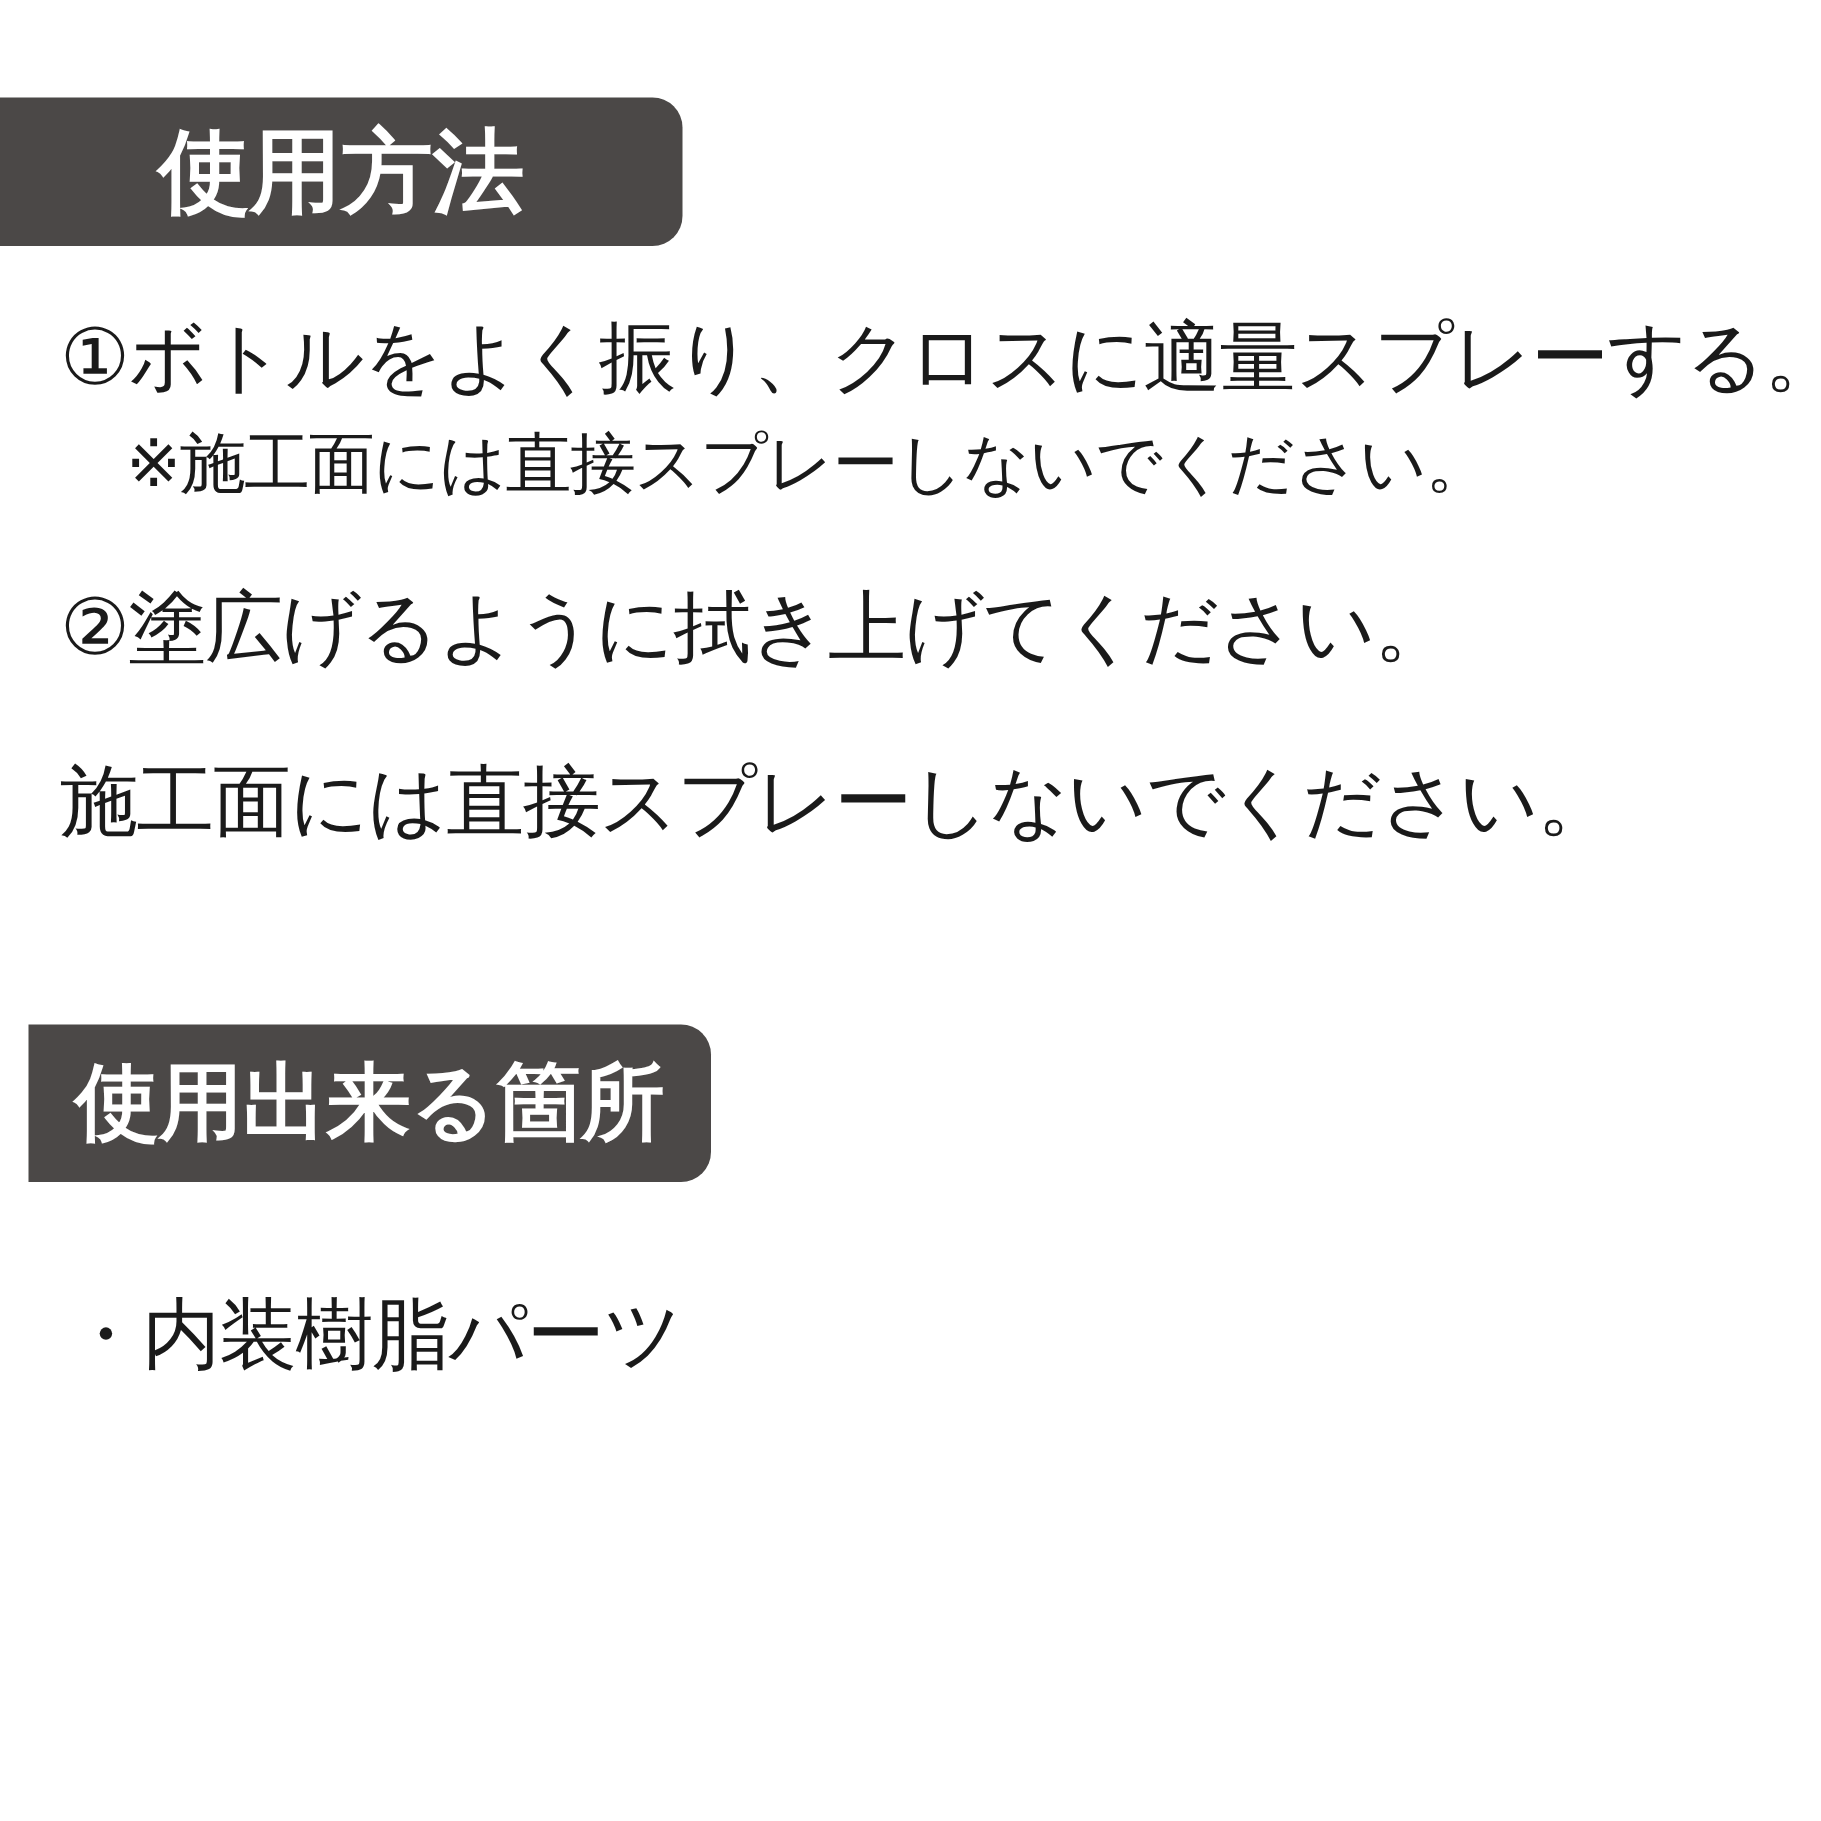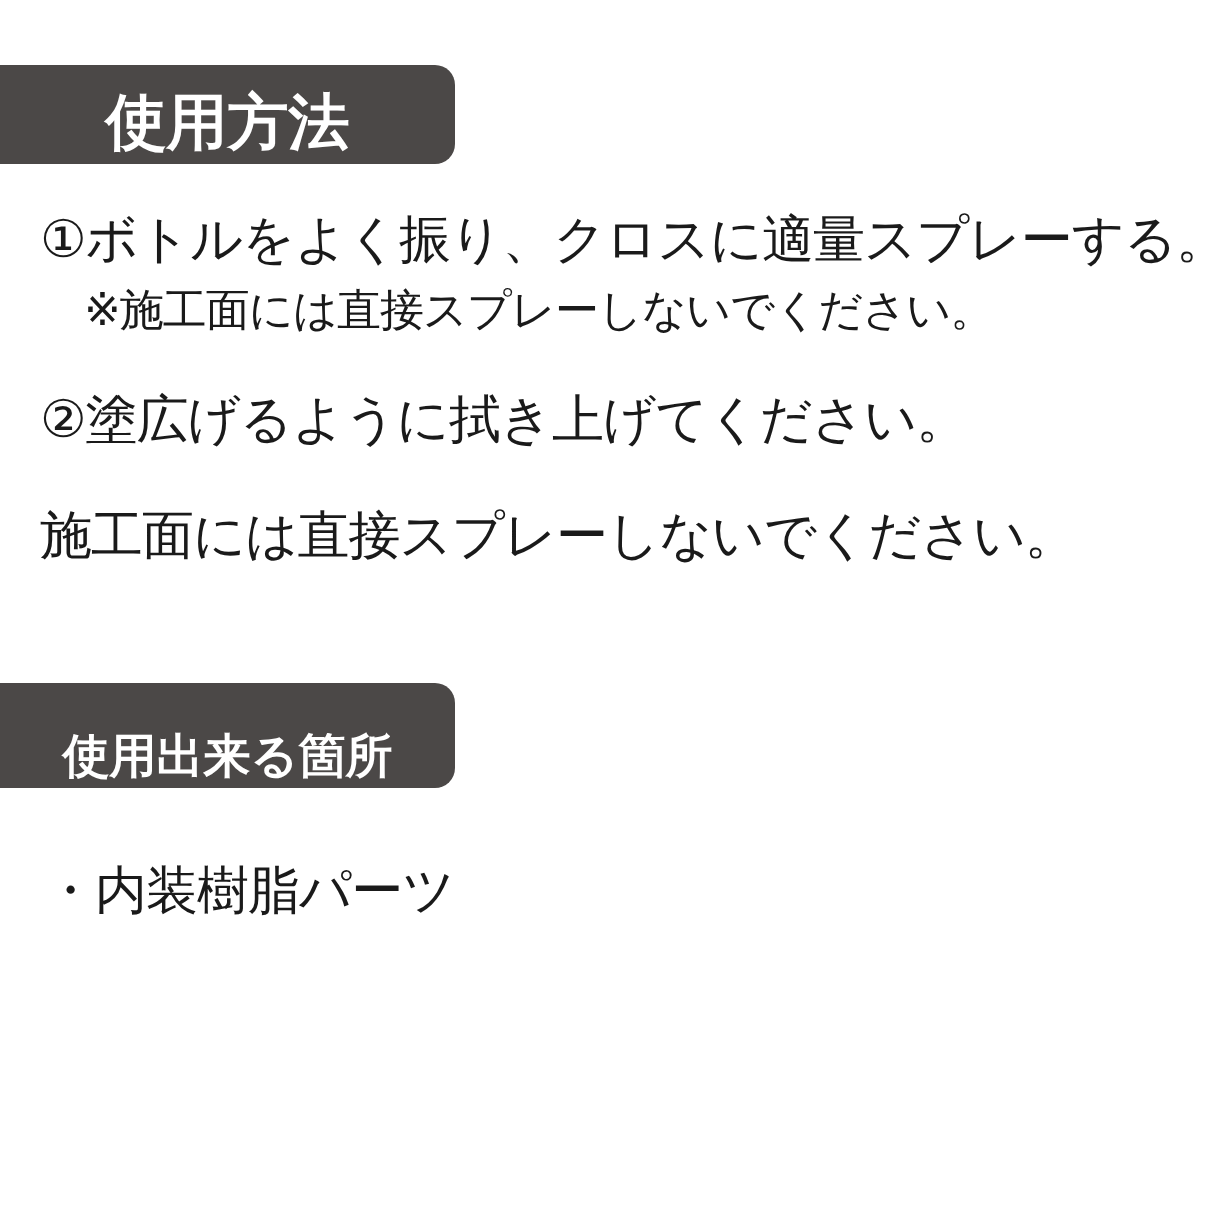--- a/index.html
+++ b/index.html
@@ -20,34 +20,35 @@
     inset: 0;
   }
   .section-header {
     position: absolute;
     left: 0;
     width: 455px;
     background: #4b4847;
     color: #ffffff;
     border-radius: 0 20px 20px 0;
     display: flex;
-    align-items: flex-end;
+    align-items: center;
     justify-content: center;
     font-weight: bold;
     white-space: nowrap;
   }
   #usage-header {
     top: 65px;
     height: 99px;
     font-size: 61px;
   }
   #applicable-header {
     top: 683px;
     height: 105px;
-    font-size: 47px;
+    font-size: 56px;
+    margin-left: 19px;
   }
   .step {
     position: absolute;
     left: 40px;
     margin: 0;
     font-size: 52px;
     line-height: 1;
     letter-spacing: -1px;
     white-space: nowrap;
     color: #1a1a1a;

